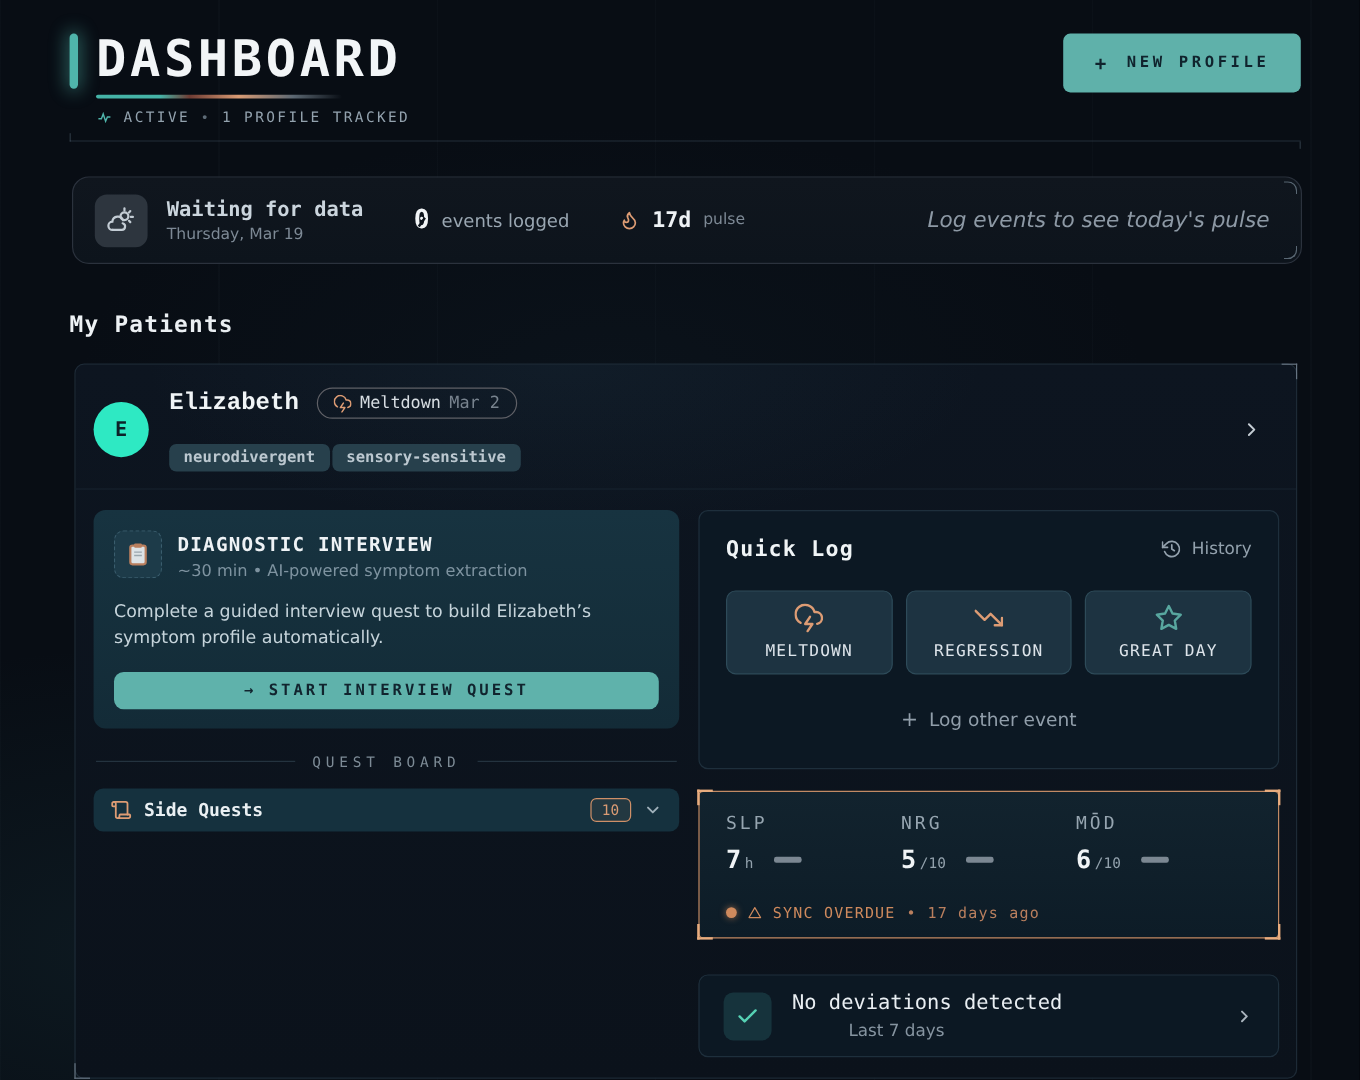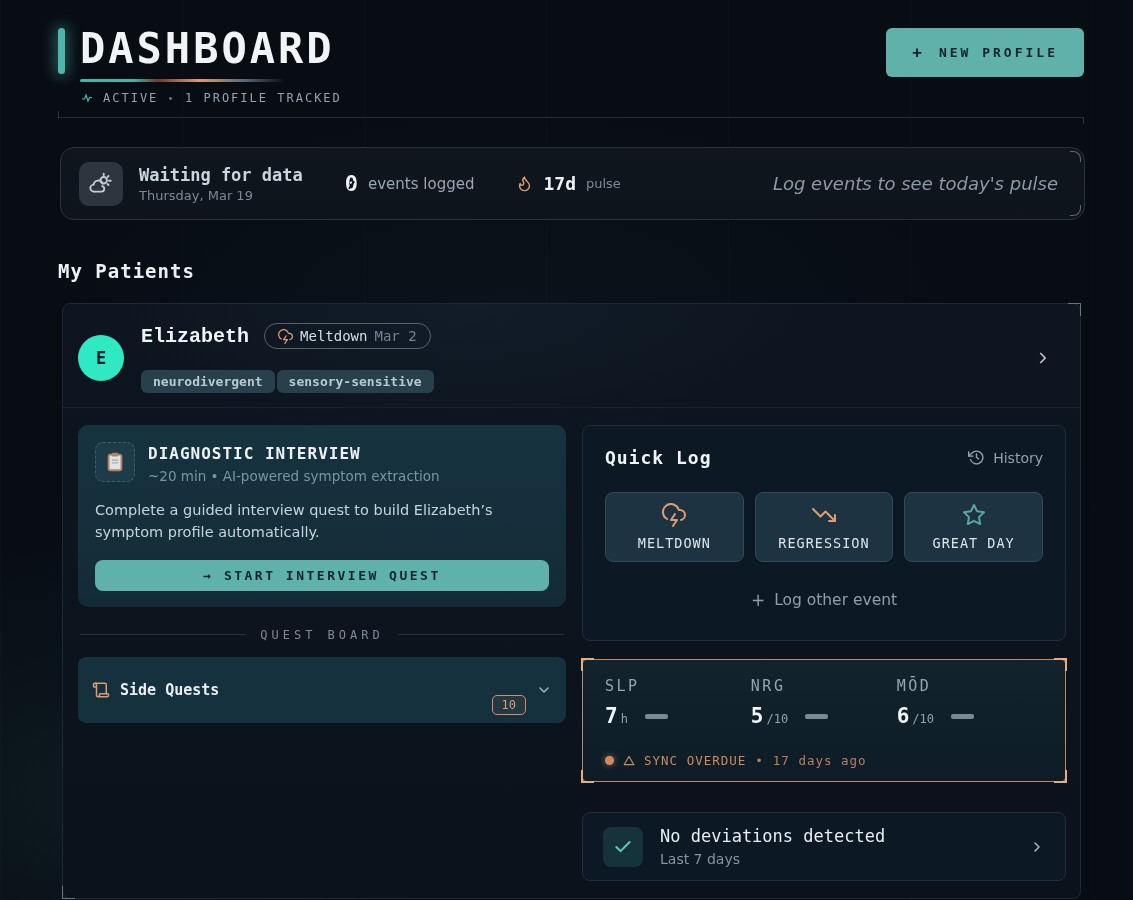--- a/index.html
+++ b/index.html
@@ -108,21 +108,21 @@
   .interview-cta { width:100%; background:#5fb2ab; color:#11242e; border:none; border-radius:8px; padding:8px 0;
     font-family:"DejaVu Sans Mono", monospace; font-weight:bold; font-size:13px; letter-spacing:2.5px; cursor:pointer; }
 
   .quest-divider { display:flex; align-items:center; gap:14px; margin:21px 2px 15px;
     font-family:"DejaVu Sans Mono", monospace; font-size:12px; letter-spacing:4px; color:#7d8b96; }
   .quest-divider::before, .quest-divider::after { content:""; flex:1; border-top:1px solid #24333f; }
 
   .side-quests { display:flex; align-items:center; gap:10px; background:#15313e; border-radius:8px; padding:8px 14px; cursor:pointer; }
   .side-quests-label { font-family:"DejaVu Sans Mono", monospace; font-weight:bold; font-size:15px; color:#eaf0f3; }
   .count-badge { margin-left:auto; border:1px solid #cf9068; color:#dc9c74; background:rgba(220,156,116,.07);
-    border-radius:5px; padding:2px 9px; font-family:"DejaVu Sans Mono", monospace; font-size:12px;margin-top:30px; }
+    border-radius:5px; padding:2px 9px; font-family:"DejaVu Sans Mono", monospace; font-size:12px; }
   .sq-chevron { color:#9fb0ba; display:flex; }
 
   
   .quicklog { background:#0c1823; border:1px solid #1e2f3c; border-radius:8px; padding:21px 22px 30px; }
   .quicklog-head { display:flex; align-items:center; justify-content:space-between; margin-bottom:24px; }
   .quicklog-title { font-family:"DejaVu Sans Mono", monospace; font-weight:bold; font-size:18px; letter-spacing:1px; color:#f0f4f6; }
   .history-btn { display:flex; align-items:center; gap:8px; background:none; border:none; cursor:pointer;
     color:#93a1ad; font-size:14px; font-family:"DejaVu Sans", sans-serif; }
   .ql-grid { display:grid; grid-template-columns:1fr 1fr 1fr; gap:11px; }
   .ql-btn { background:#1d3341; border:1px solid #2e4b59; border-radius:8px; height:70px; cursor:pointer;
@@ -151,21 +151,21 @@
   .sync-dot { width:9px; height:9px; border-radius:50%; background:#cf8a5d; box-shadow:0 0 6px rgba(207,138,93,.7); }
   .sync-text { font-family:"DejaVu Sans Mono", monospace; font-size:12.5px; letter-spacing:1px; color:#cf8a5d; }
   .sync-dim { color:#b97f5e; }
 
   
   .deviations { display:flex; align-items:center; gap:17px; margin-top:30px; background:#0c1823;
     border:1px solid #1e2f3c; border-radius:8px; padding:13px 20px; cursor:pointer; }
   .check-box { width:40px; height:40px; border-radius:8px; background:#16333c; flex:none;
     display:flex; align-items:center; justify-content:center; }
   .dev-title { font-family:"DejaVu Sans Mono", monospace; font-size:17px; color:#e9eef2; }
-  .dev-sub { font-size:14px; color:#8694a0; margin-top:5px; }
+  .dev-sub { font-size:14px; color:#8694a0; margin-top:5px;margin-left:47px; }
   .dev-chevron { margin-left:auto; color:#aab4bd; }
 
   svg { display:block; }
 </style>
 </head>
 <body>
 
 <div class="page">
 
   <div class="header">
@@ -269,21 +269,21 @@
             <div class="clip-box">
               <svg width="22" height="22" viewBox="0 0 24 24">
                 <rect x="5" y="4" width="14" height="17" rx="2" fill="#dde3e6" stroke="#b97f5e" stroke-width="2"></rect>
                 <rect x="8.5" y="2" width="7" height="4" rx="1" fill="#b97f5e"></rect>
                 <line x1="8.5" y1="10" x2="15.5" y2="10" stroke="#9aa6ad" stroke-width="1.2"></line>
                 <line x1="8.5" y1="13" x2="15.5" y2="13" stroke="#9aa6ad" stroke-width="1.2"></line>
               </svg>
             </div>
             <div>
               <div class="interview-title">DIAGNOSTIC INTERVIEW</div>
-              <div class="interview-sub">~20 min • AI-powered symptom extraction</div>
+              <div class="interview-sub">~30 min • AI-powered symptom extraction</div>
             </div>
           </div>
           <div class="interview-desc">Complete a guided interview quest to build Elizabeth’s symptom profile automatically.</div>
           <button class="interview-cta">→ START INTERVIEW QUEST</button>
         </div>
 
         <div class="quest-divider">
           <span>QUEST BOARD</span>
         </div>
 

